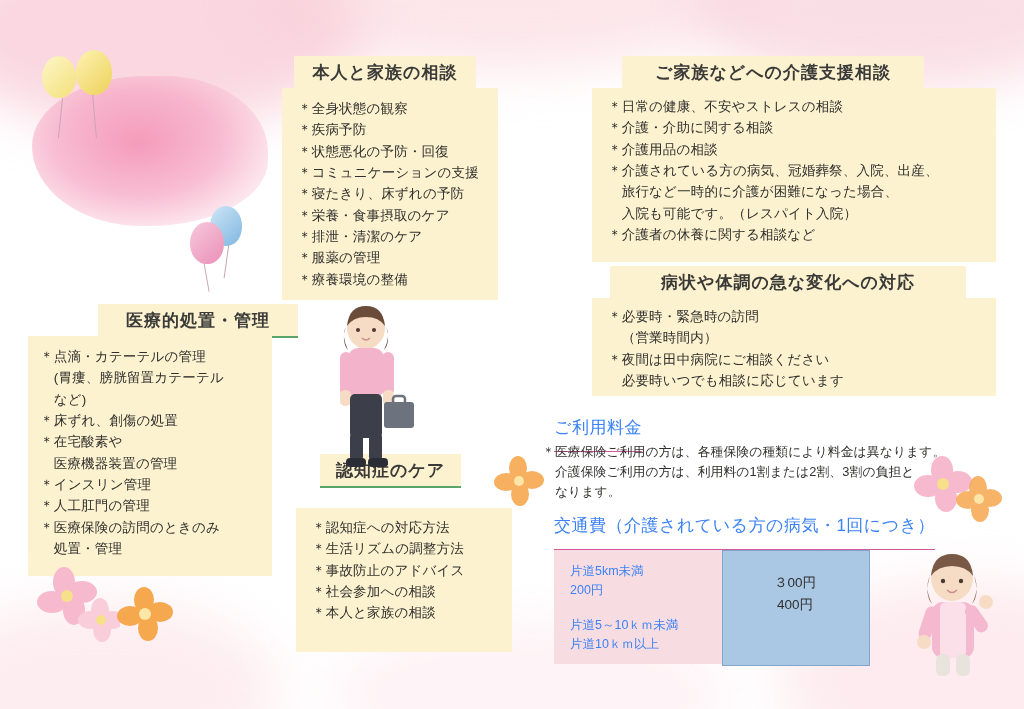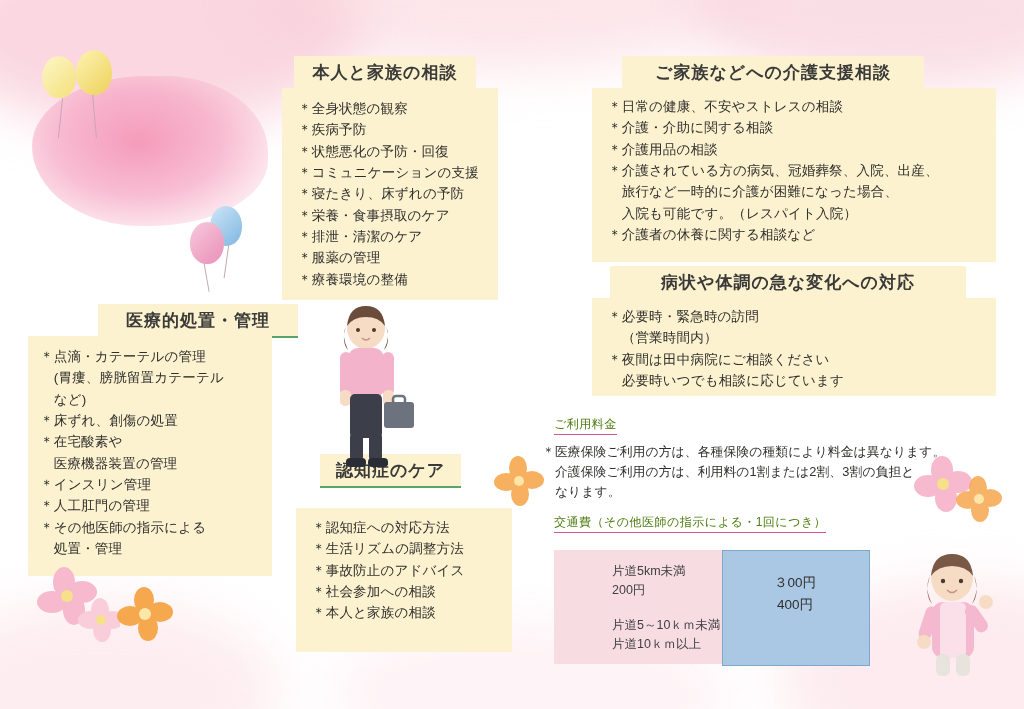--- a/index.html
+++ b/index.html
@@ -56,30 +56,30 @@
   }
   .hdr.green{border-bottom:2px solid #5aa469;}
   .hdr.pink{border-bottom:2px solid #be185d;}
   .body{
     position:absolute;color:#2f2f2d;font-size:13.5px;line-height:1.58;
     letter-spacing:.2px;white-space:pre-line;
   }
 
   
   .utitle{
-    position:absolute;color:#4d7c0f;font-size:12px;
-    border-bottom:1.5px solid #d4569a;padding-bottom:1px;
+    position:absolute;color:#3b82f6;font-size:17px;
+    border-bottom:1.5px solid #d4569a;padding-bottom:12px;
     letter-spacing:.5px;
   }
   .ptext{position:absolute;color:#2f2f2d;font-size:12.8px;line-height:1.55;white-space:pre-line;letter-spacing:.1px;}
 
   
   .fare-left{position:absolute;background:#f7dde2;}
   .fare-right{position:absolute;background:#aac8e4;border:1px solid #7fa7cc;}
-  .fare-txt{position:absolute;color:#404040;font-size:12.5px;line-height:1.5;white-space:pre-line;margin-left:42px;}
+  .fare-txt{position:absolute;color:#3b82f6;font-size:12.5px;line-height:1.5;white-space:pre-line;}
   .fare-num{position:absolute;color:#2f2f2d;font-size:13.5px;line-height:1.6;text-align:center;white-space:pre-line;}
 
   
   .flower{position:absolute;}
 
   
   .person{position:absolute;}
 </style>
 </head>
 <body>
@@ -119,21 +119,21 @@
     <div class="hdr green" style="left:36px;top:290px;width:200px;height:32px;margin-left:48px;">医療的処置・管理</div>
     <div class="box" style="left:14px;top:322px;width:244px;height:240px;"></div>
     <div class="body" style="left:26px;top:332px;width:236px;">＊点滴・カテーテルの管理
 　(胃瘻、膀胱留置カテーテル
 　など)
 ＊床ずれ、創傷の処置
 ＊在宅酸素や
 　医療機器装置の管理
 ＊インスリン管理
 ＊人工肛門の管理
-＊その他医師の指示による
+＊医療保険の訪問のときのみ
 　処置・管理</div>
 
     <div class="hdr green" style="left:306px;top:440px;width:141px;height:32px;">認知症のケア</div>
     <div class="box" style="left:282px;top:494px;width:216px;height:144px;"></div>
     <div class="body" style="left:298px;top:503px;width:200px;">＊認知症への対応方法
 ＊生活リズムの調整方法
 ＊事故防止のアドバイス
 ＊社会参加への相談
 ＊本人と家族の相談</div>
 
@@ -152,21 +152,21 @@
     <div class="body" style="left:594px;top:292px;width:390px;">＊必要時・緊急時の訪問
 　（営業時間内）
 ＊夜間は田中病院にご相談ください
 　必要時いつでも相談に応じています</div>
 
     <div class="utitle" style="left:540px;top:402px;">ご利用料金</div>
     <div class="ptext" style="left:528px;top:428px;width:462px;">＊医療保険ご利用の方は、各種保険の種類により料金は異なります。
 　介護保険ご利用の方は、利用料の1割または2割、3割の負担と
 　なります。</div>
 
-    <div class="utitle" style="left:540px;top:500px;">交通費（その他医師の指示による・1回につき）</div>
+    <div class="utitle" style="left:540px;top:500px;">交通費（介護されている方の病気・1回につき）</div>
 
     <div class="fare-left" style="left:540px;top:536px;width:168px;height:114px;"></div>
     <div class="fare-txt" style="left:556px;top:548px;width:150px;">片道5km未満
 200円</div>
     <div class="fare-txt" style="left:556px;top:602px;width:150px;">片道5～10ｋｍ未満
 片道10ｋｍ以上</div>
 
     <div class="fare-right" style="left:708px;top:536px;width:146px;height:114px;"></div>
     <div class="fare-num" style="left:708px;top:558px;width:146px;">３00円
 400円</div>

